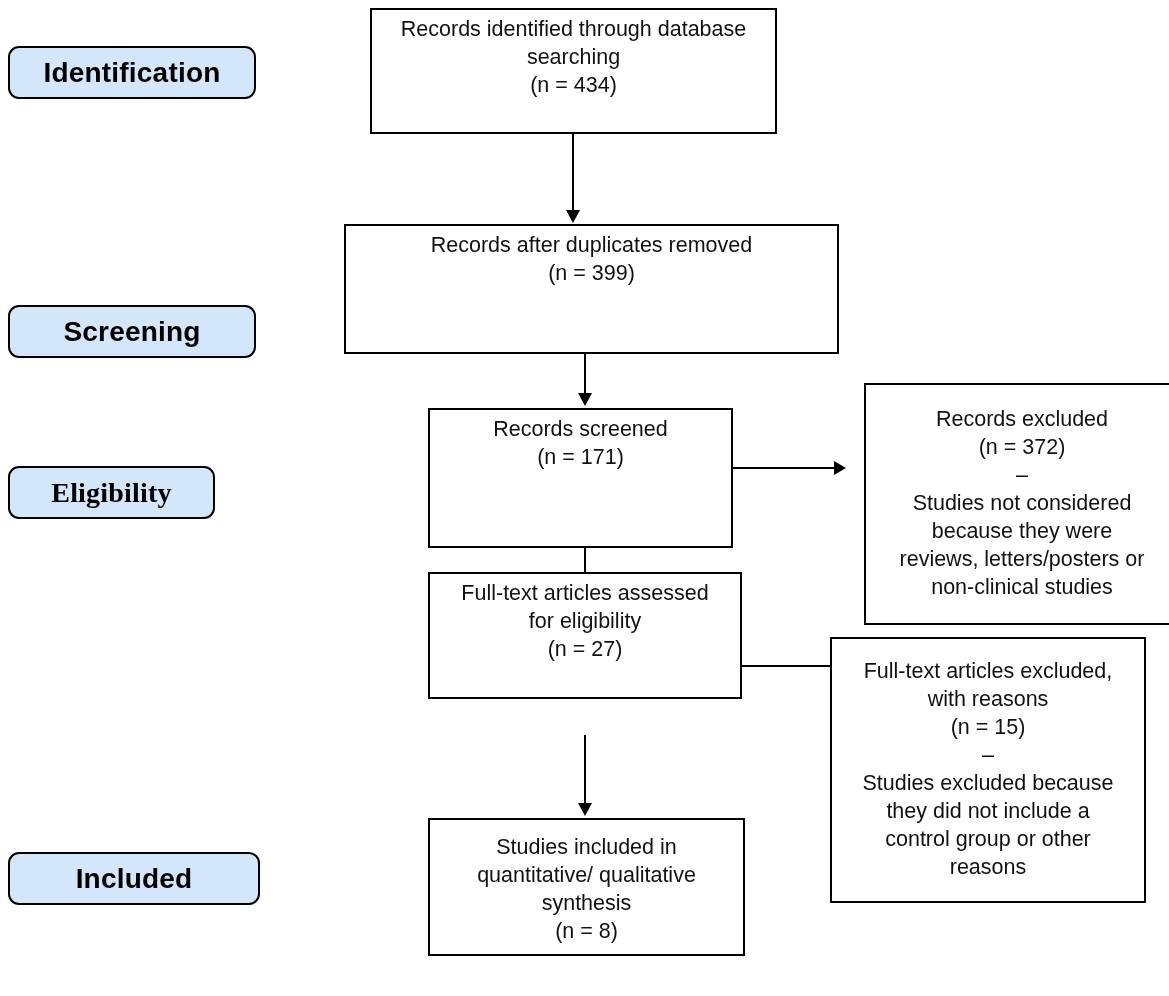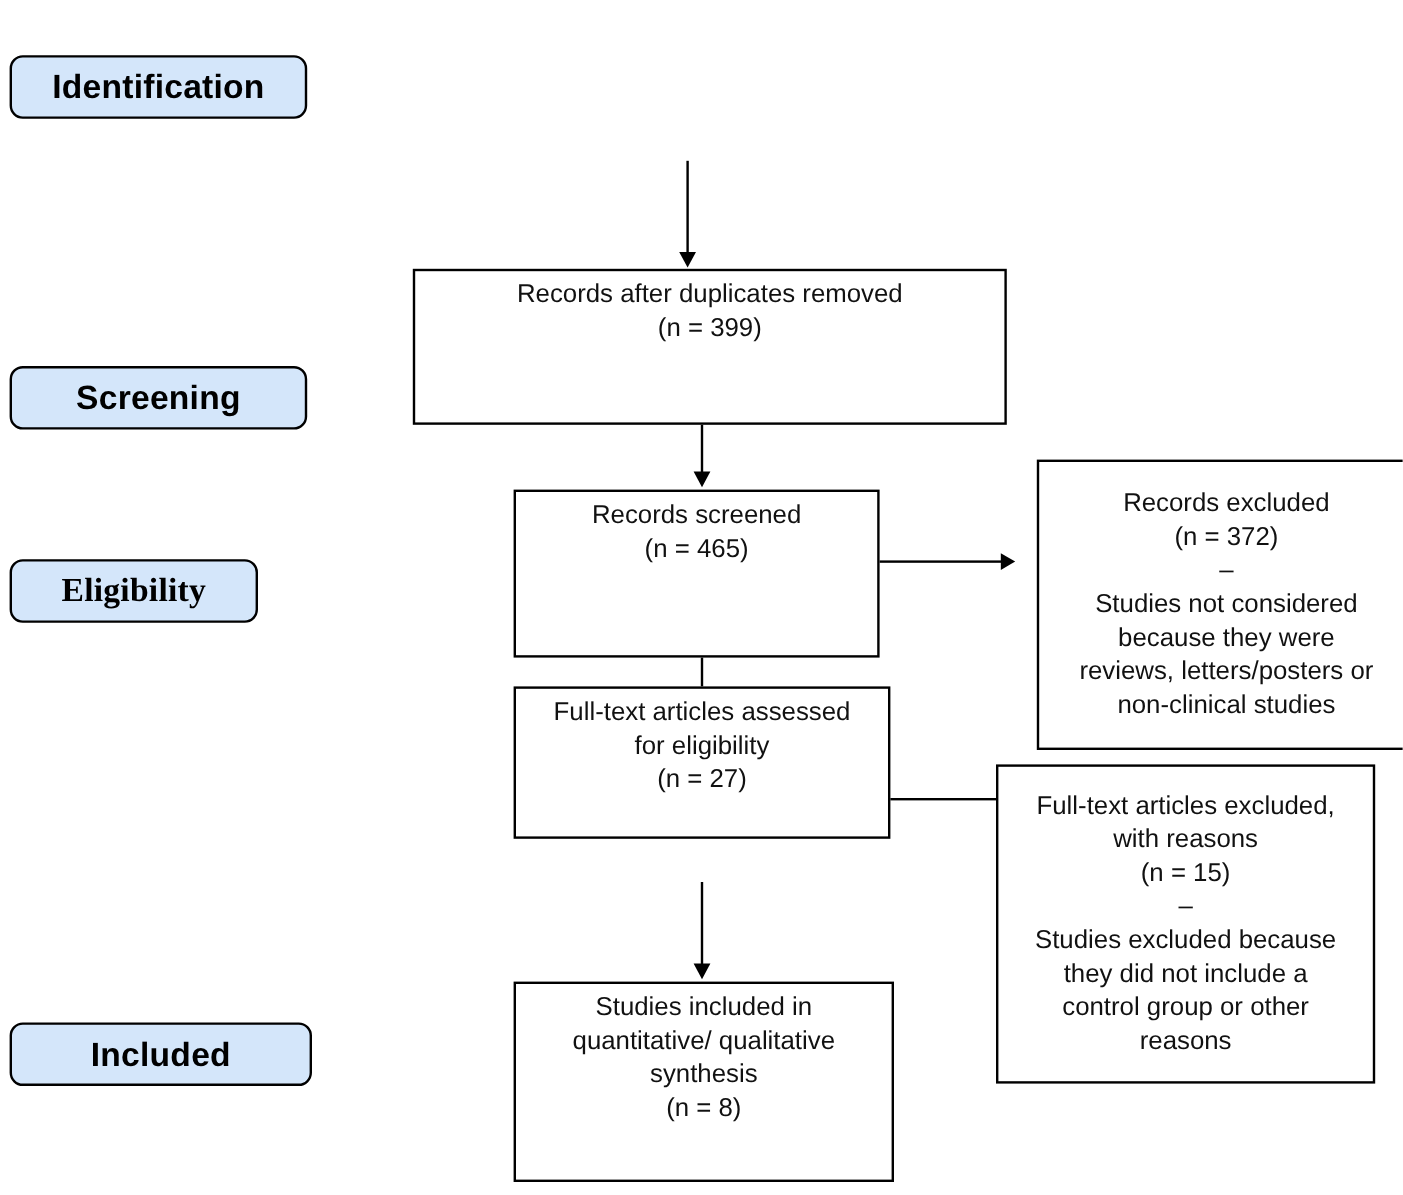--- a/index.html
+++ b/index.html
@@ -97,35 +97,40 @@
   </div>
 
   <div class="stage" style="left:8px; top:466px; width:207px; height:53px;font-family:Liberation Serif, serif;">
     <span>Eligibility</span>
   </div>
 
   <div class="stage" style="left:8px; top:852px; width:252px; height:53px;">
     <span>Included</span>
   </div>
 
+  <div class="box vtop" style="left:370px; top:8px; width:407px; height:126px;">
+    <div class="inner">Records identified through database
+searching
+(n = 434)</div>
+  </div>
 
   <div class="vline" style="left:572px; top:134px; height:78px;"></div>
   <div class="arrow-down" style="left:566px; top:210px;"></div>
 
   <div class="box vtop" style="left:344px; top:224px; width:495px; height:130px;">
     <div class="inner">Records after duplicates removed
 (n = 399)</div>
   </div>
 
   <div class="vline" style="left:584px; top:354px; height:41px;"></div>
   <div class="arrow-down" style="left:578px; top:393px;"></div>
 
   <div class="box vtop" style="left:428px; top:408px; width:305px; height:140px;">
     <div class="inner">Records screened
-(n =  465)</div>
+(n =  171)</div>
   </div>
 
   <div class="hline" style="left:733px; top:467px; width:103px;"></div>
   <div class="arrow-right" style="left:834px; top:461px;"></div>
 
   <div class="box vcenter" style="left:847px; top:383px; width:316px; height:242px;margin-left:17px;">
     <div class="inner">Records excluded
 (n =  372)
 –
 Studies not considered
@@ -153,20 +158,20 @@
 –
 Studies excluded because
 they did not include a
 control group or other
 reasons</div>
   </div>
 
   <div class="vline" style="left:584px; top:735px; height:70px;"></div>
   <div class="arrow-down" style="left:578px; top:803px;"></div>
 
-  <div class="box vtop" style="left:428px; top:818px; width:317px; height:167px;">
+  <div class="box vtop" style="left:428px; top:818px; width:317px; height:138px;align-items:center;">
     <div class="inner">Studies included in
 quantitative/ qualitative
 synthesis
 (n = 8)</div>
   </div>
 
 </div>
 
 </body></html>

